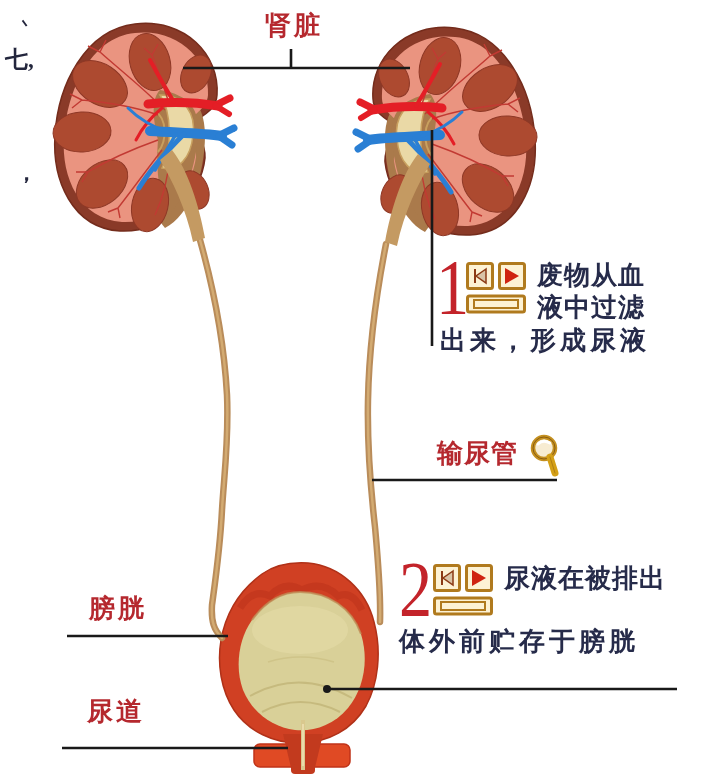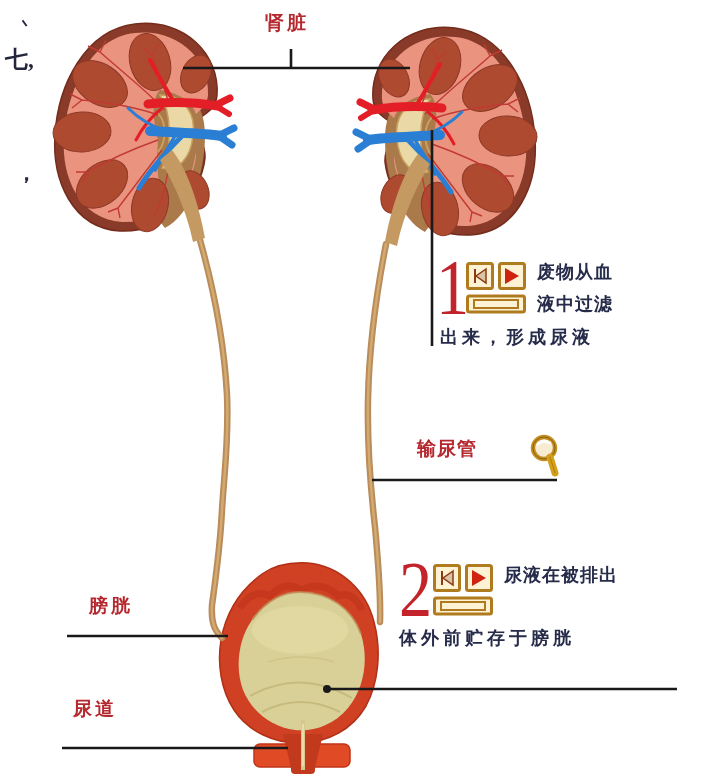--- a/index.html
+++ b/index.html
@@ -2,25 +2,25 @@
 <html><head>
 <meta charset="utf-8">
 <style>
   html,body{margin:0;padding:0;background:#ffffff;}
   .stage{
     position:relative;width:706px;height:776px;background:#ffffff;overflow:hidden;
     font-family:"Liberation Serif","DejaVu Serif",serif;
   }
   .stage svg.art{position:absolute;left:0;top:0;}
   .lbl{
-    position:absolute;color:#b5282e;font-weight:bold;font-size:19px;line-height:1;
+    position:absolute;color:#b5282e;font-weight:bold;font-size:26px;line-height:1;
     letter-spacing:3px;white-space:nowrap;
   }
   .bodytext{
-    position:absolute;color:#262b4a;font-weight:bold;font-size:18px;line-height:1;
+    position:absolute;color:#262b4a;font-weight:bold;font-size:26px;line-height:1;
     white-space:nowrap;letter-spacing:1px;
   }
   .bignum{
     position:absolute;color:#c3232a;font-size:78px;line-height:1;font-weight:400;
     transform:scaleX(.85);transform-origin:left top;
   }
   .spread{letter-spacing:4px;}
   .iconbox{position:absolute;}
   .stray{position:absolute;color:#23263d;font-weight:bold;line-height:1;
     font-family:"Liberation Serif","DejaVu Serif",serif;}
@@ -138,33 +138,33 @@
     </g>
     <circle cx="327" cy="689" r="4" fill="#191919"></circle>
   </svg>
 
   <span class="stray" style="left:18px;top:18px;font-size:15px;">丶</span>
   <span class="stray" style="left:5px;top:48px;font-size:23px;">七,</span>
   <span class="stray" style="left:16px;top:163px;font-size:21px;">，</span>
 
   <div class="lbl" style="left:265px;top:13px;">肾脏</div>
 
-  <div class="lbl" style="left:417px;top:441px;letter-spacing:1px;font-family:Liberation Mono, monospace;">输尿管</div>
+  <div class="lbl" style="left:437px;top:441px;letter-spacing:1px;">输尿管</div>
 
   <svg class="iconbox" style="left:527px;top:430px;" width="36" height="50" viewBox="0 0 36 50">
     <circle cx="17" cy="18" r="11" fill="#f7ecd2" stroke="#c49020" stroke-width="4.5"></circle>
     <circle cx="17" cy="18" r="11" fill="none" stroke="#8a5d10" stroke-width="1"></circle>
     <path d="M11,14 Q16,9 23,13" stroke="#ffffff" stroke-width="3" fill="none" stroke-linecap="round"></path>
     <path d="M23,27 L28,43" stroke="#d4a017" stroke-width="7" stroke-linecap="round"></path>
     <path d="M23,27 L28,43" stroke="#8a5d10" stroke-width="1" stroke-linecap="round" opacity=".5"></path>
   </svg>
 
   <div class="lbl" style="left:89px;top:596px;">膀胱</div>
 
-  <div class="lbl" style="left:73px;top:699px;">尿道</div>
+  <div class="lbl" style="left:87px;top:699px;">尿道</div>
 
   <div class="bignum" style="left:436px;top:248px;">1</div>
 
   <svg class="iconbox" style="left:466px;top:262px;" width="60" height="52" viewBox="0 0 60 52">
     <g>
       <rect x="1.5" y="1.5" width="25" height="25" rx="2" fill="#fdf2d4" stroke="#b07a1e" stroke-width="3"></rect>
       <path d="M20,7 L10,14 L20,21 Z" fill="#d9c4a6" stroke="#8c3a14" stroke-width="1.5"></path>
       <path d="M9,7 L9,21" stroke="#8c3a14" stroke-width="2"></path>
     </g>
     <g>

